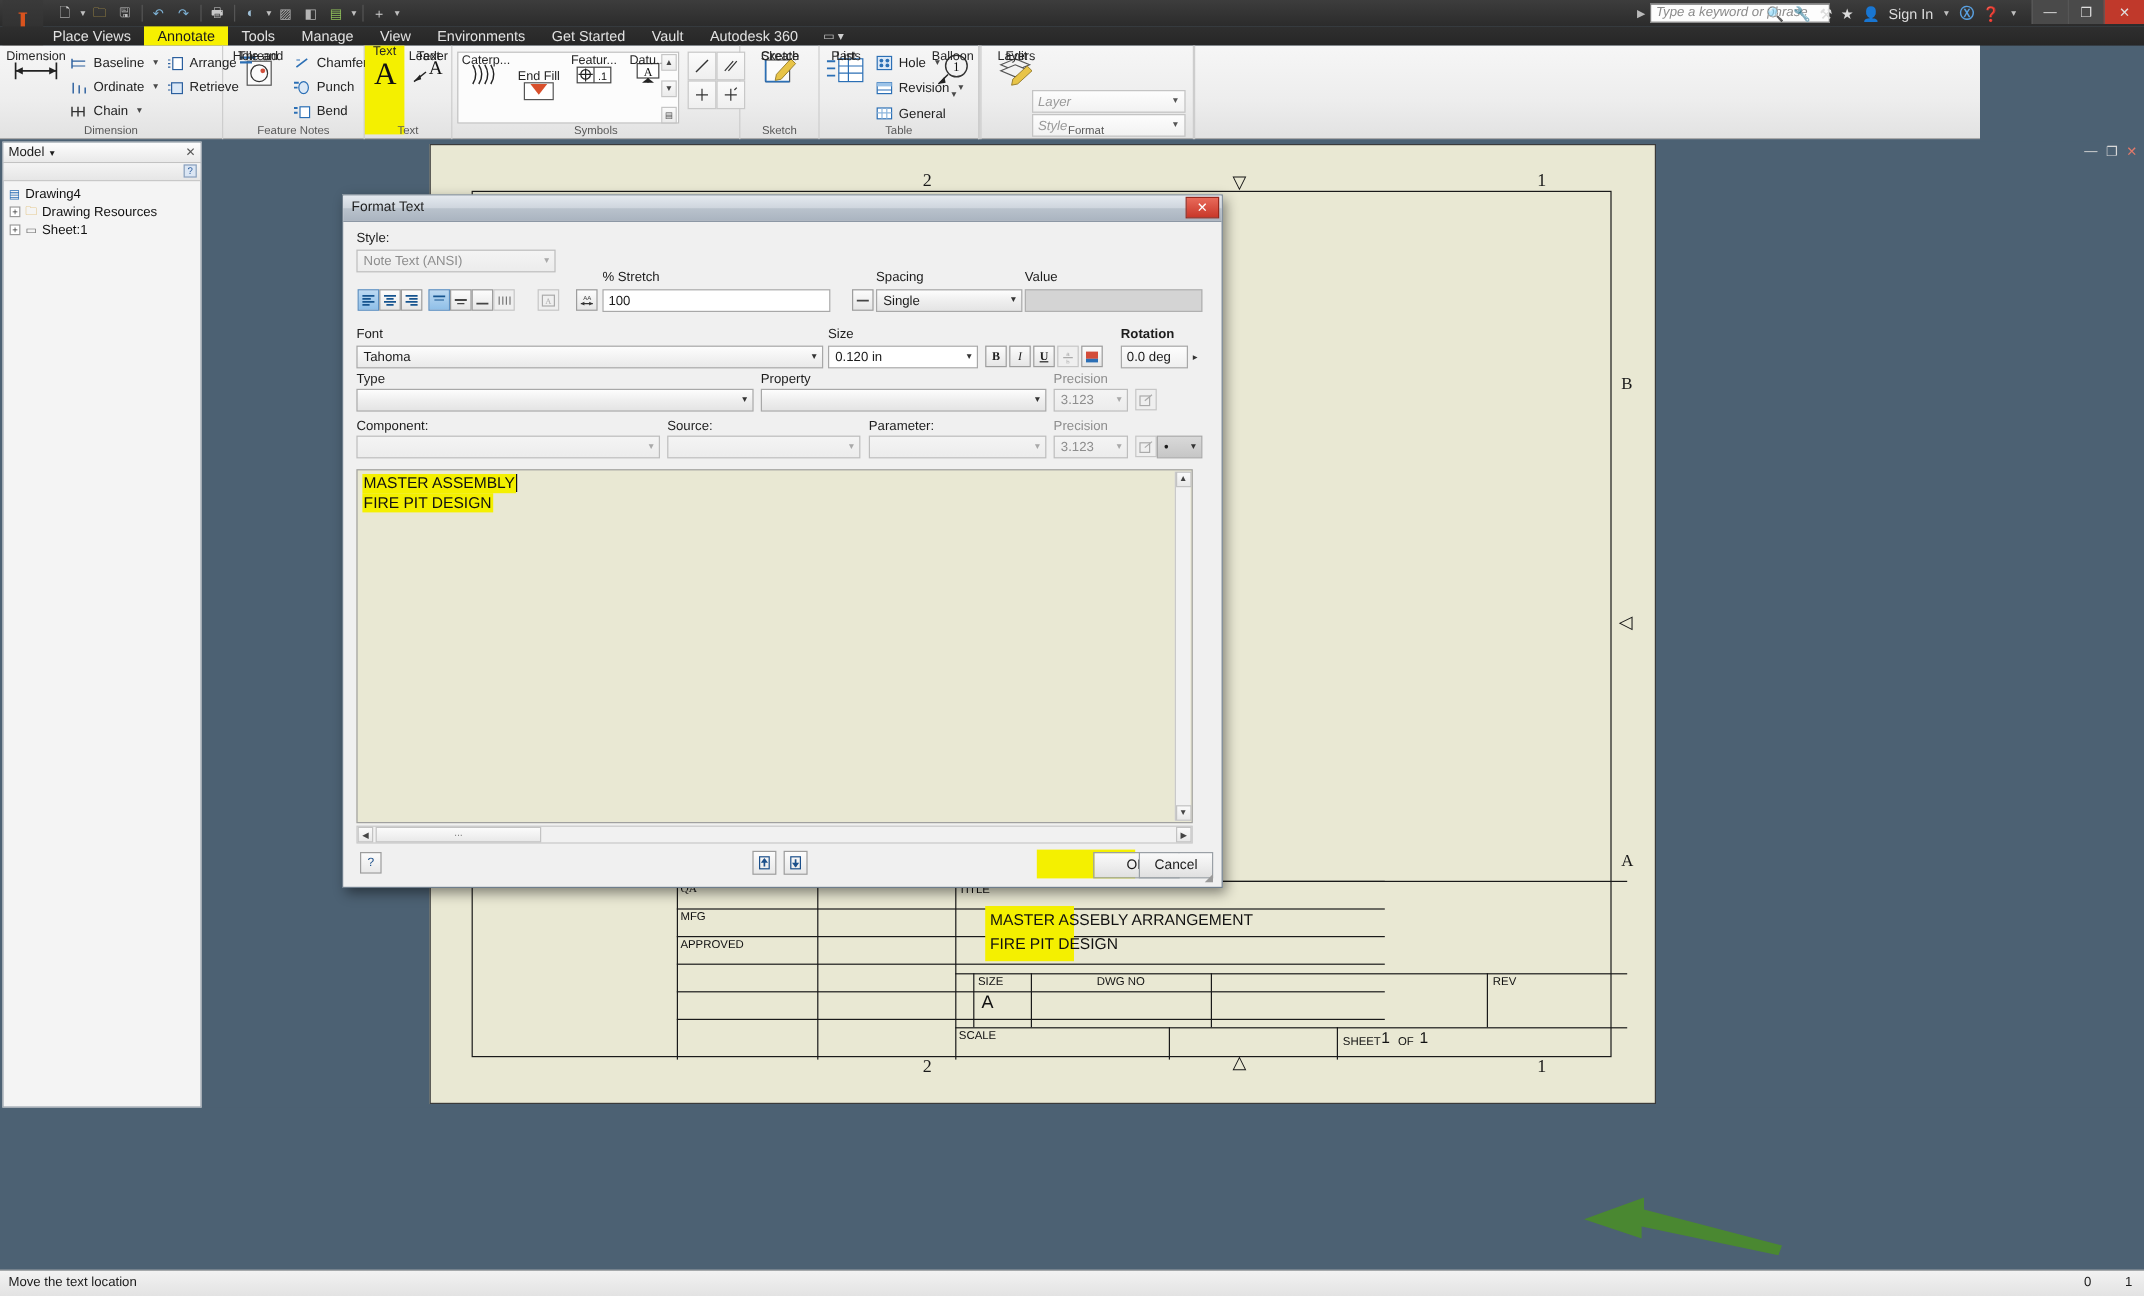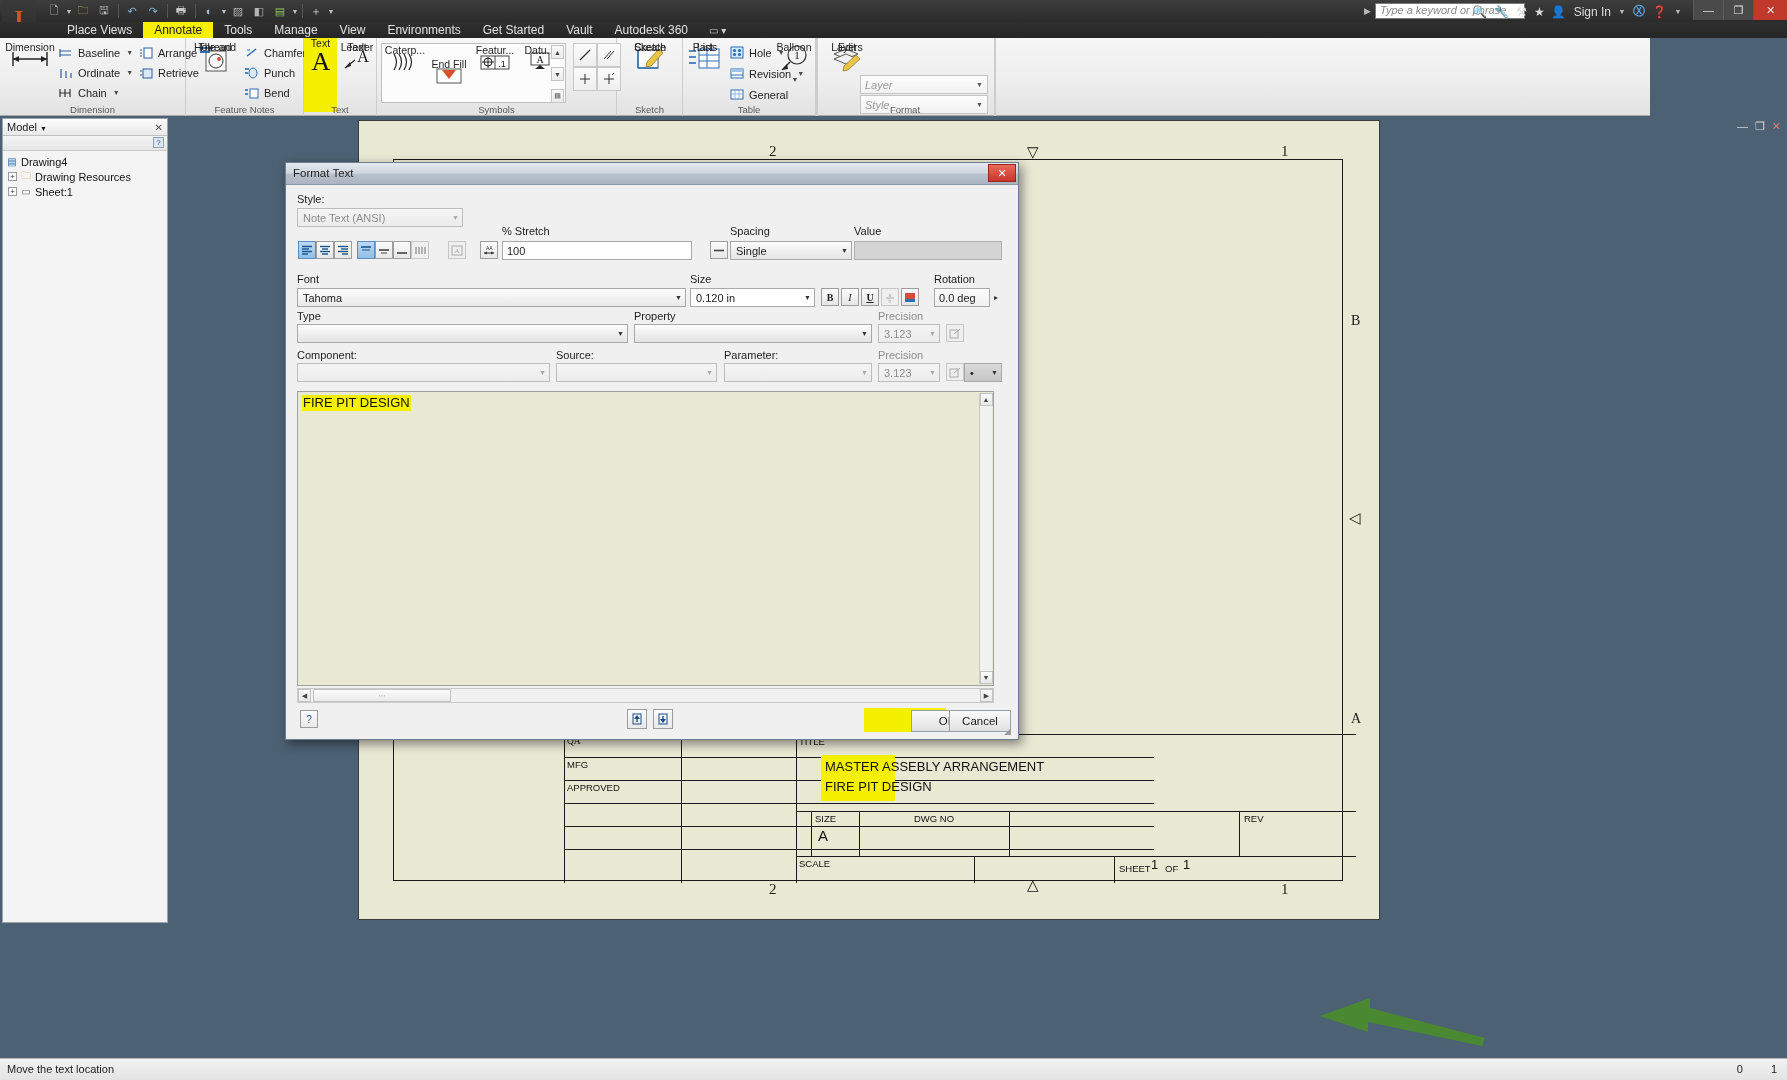--- a/index.html
+++ b/index.html
@@ -50,21 +50,21 @@
   #help-icons .signin { font-size:12px; }
   #win-buttons { position:absolute; right:0; top:0; display:flex; height:20px; }
   .wbtn { width:30px; height:20px; display:flex; align-items:center; justify-content:center;
           color:#e0e0e0; font-size:11px; background:#4a4a4a; border-left:1px solid #5a5a5a;}
   .wbtn.close { background:#c0392b; width:34px;}
 
   
   #tabstrip {
     position:absolute; left:0; top:22px; width:1787px; height:16px;
     background:linear-gradient(to bottom,#2f2f2f,#262626);
-    display:flex; align-items:center; padding-left:56px;
+    display:flex; align-items:center; padding-left:33px;
   }
   .tab {
     font-size:12px; color:#e2e2e2; padding:0 11px; height:16px; line-height:16px;
     cursor:default; white-space:nowrap;
   }
   .tab.active { background:#f7f000; color:#1a1a1a; }
   .tab-extra { color:#d0d0d0; font-size:10px; padding:0 10px;}
 
   
   #ribbon {
@@ -862,21 +862,21 @@
         <text x="6" y="11" font-size="5" text-anchor="middle" fill="#aaa" font-family="Liberation Sans, sans-serif">b</text>
       </svg>
     </div>
   <div class="tgl" style="left:615px; top:125px;">
       <svg width="12" height="11">
         <rect x="1" y="1" width="10" height="6" fill="#d34d3a"></rect>
         <rect x="1" y="7" width="10" height="3" fill="#2b6fb5"></rect>
       </svg>
     </div>
 
-  <div class="lbl" style="left:648px; top:110px;">Rotation</div>
+  <div class="lbl" style="left:648px; top:110px;font-weight:bold;">Rotation</div>
   <div class="txtbox" style="left:648px; top:125px; width:56px; background:linear-gradient(to bottom,#fdfdfd,#efefef);">0.0 deg</div>
   <div style="position:absolute; left:704px; top:125px; width:12px; height:19px; font-size:8px; color:#333; display:flex; align-items:center; justify-content:center;">▸</div>
 
   <div class="lbl" style="left:11px; top:147px;">Type</div>
   <div class="combo" style="left:11px; top:161px; width:331px;">
     <span></span>
     <span class="arw">▼</span>
   </div>
   <div class="lbl" style="left:348px; top:147px;">Property</div>
   <div class="combo" style="left:348px; top:161px; width:238px;">
@@ -920,20 +920,21 @@
         <rect x="1" y="2" width="8" height="8" fill="none" stroke="#aaa"></rect>
         <line x1="5" y1="6" x2="11" y2="1" stroke="#aaa"></line>
       </svg>
     </div>
   <div class="combo" style="left:678px; top:200px; width:38px; background:linear-gradient(to bottom,#d9d9d9,#c6c6c6);">
     <span>•</span>
     <span class="arw">▼</span>
   </div>
 
   <div id="textarea">
+    <div><span class="hl">MASTER ASSEMBLY</span><span style="border-left:1px solid #111;">&nbsp;</span></div>
     <div><span class="hl">FIRE PIT DESIGN</span></div>
     <div id="ta-vscroll">
       <div class="sb">▲</div>
       <div class="sb">▼</div>
     </div>
   </div>
   <div id="ta-hscroll">
     <div class="sb">◀</div>
     <div class="thumb">⋯</div>
     <div class="sb" style="margin-left:auto;">▶</div>

